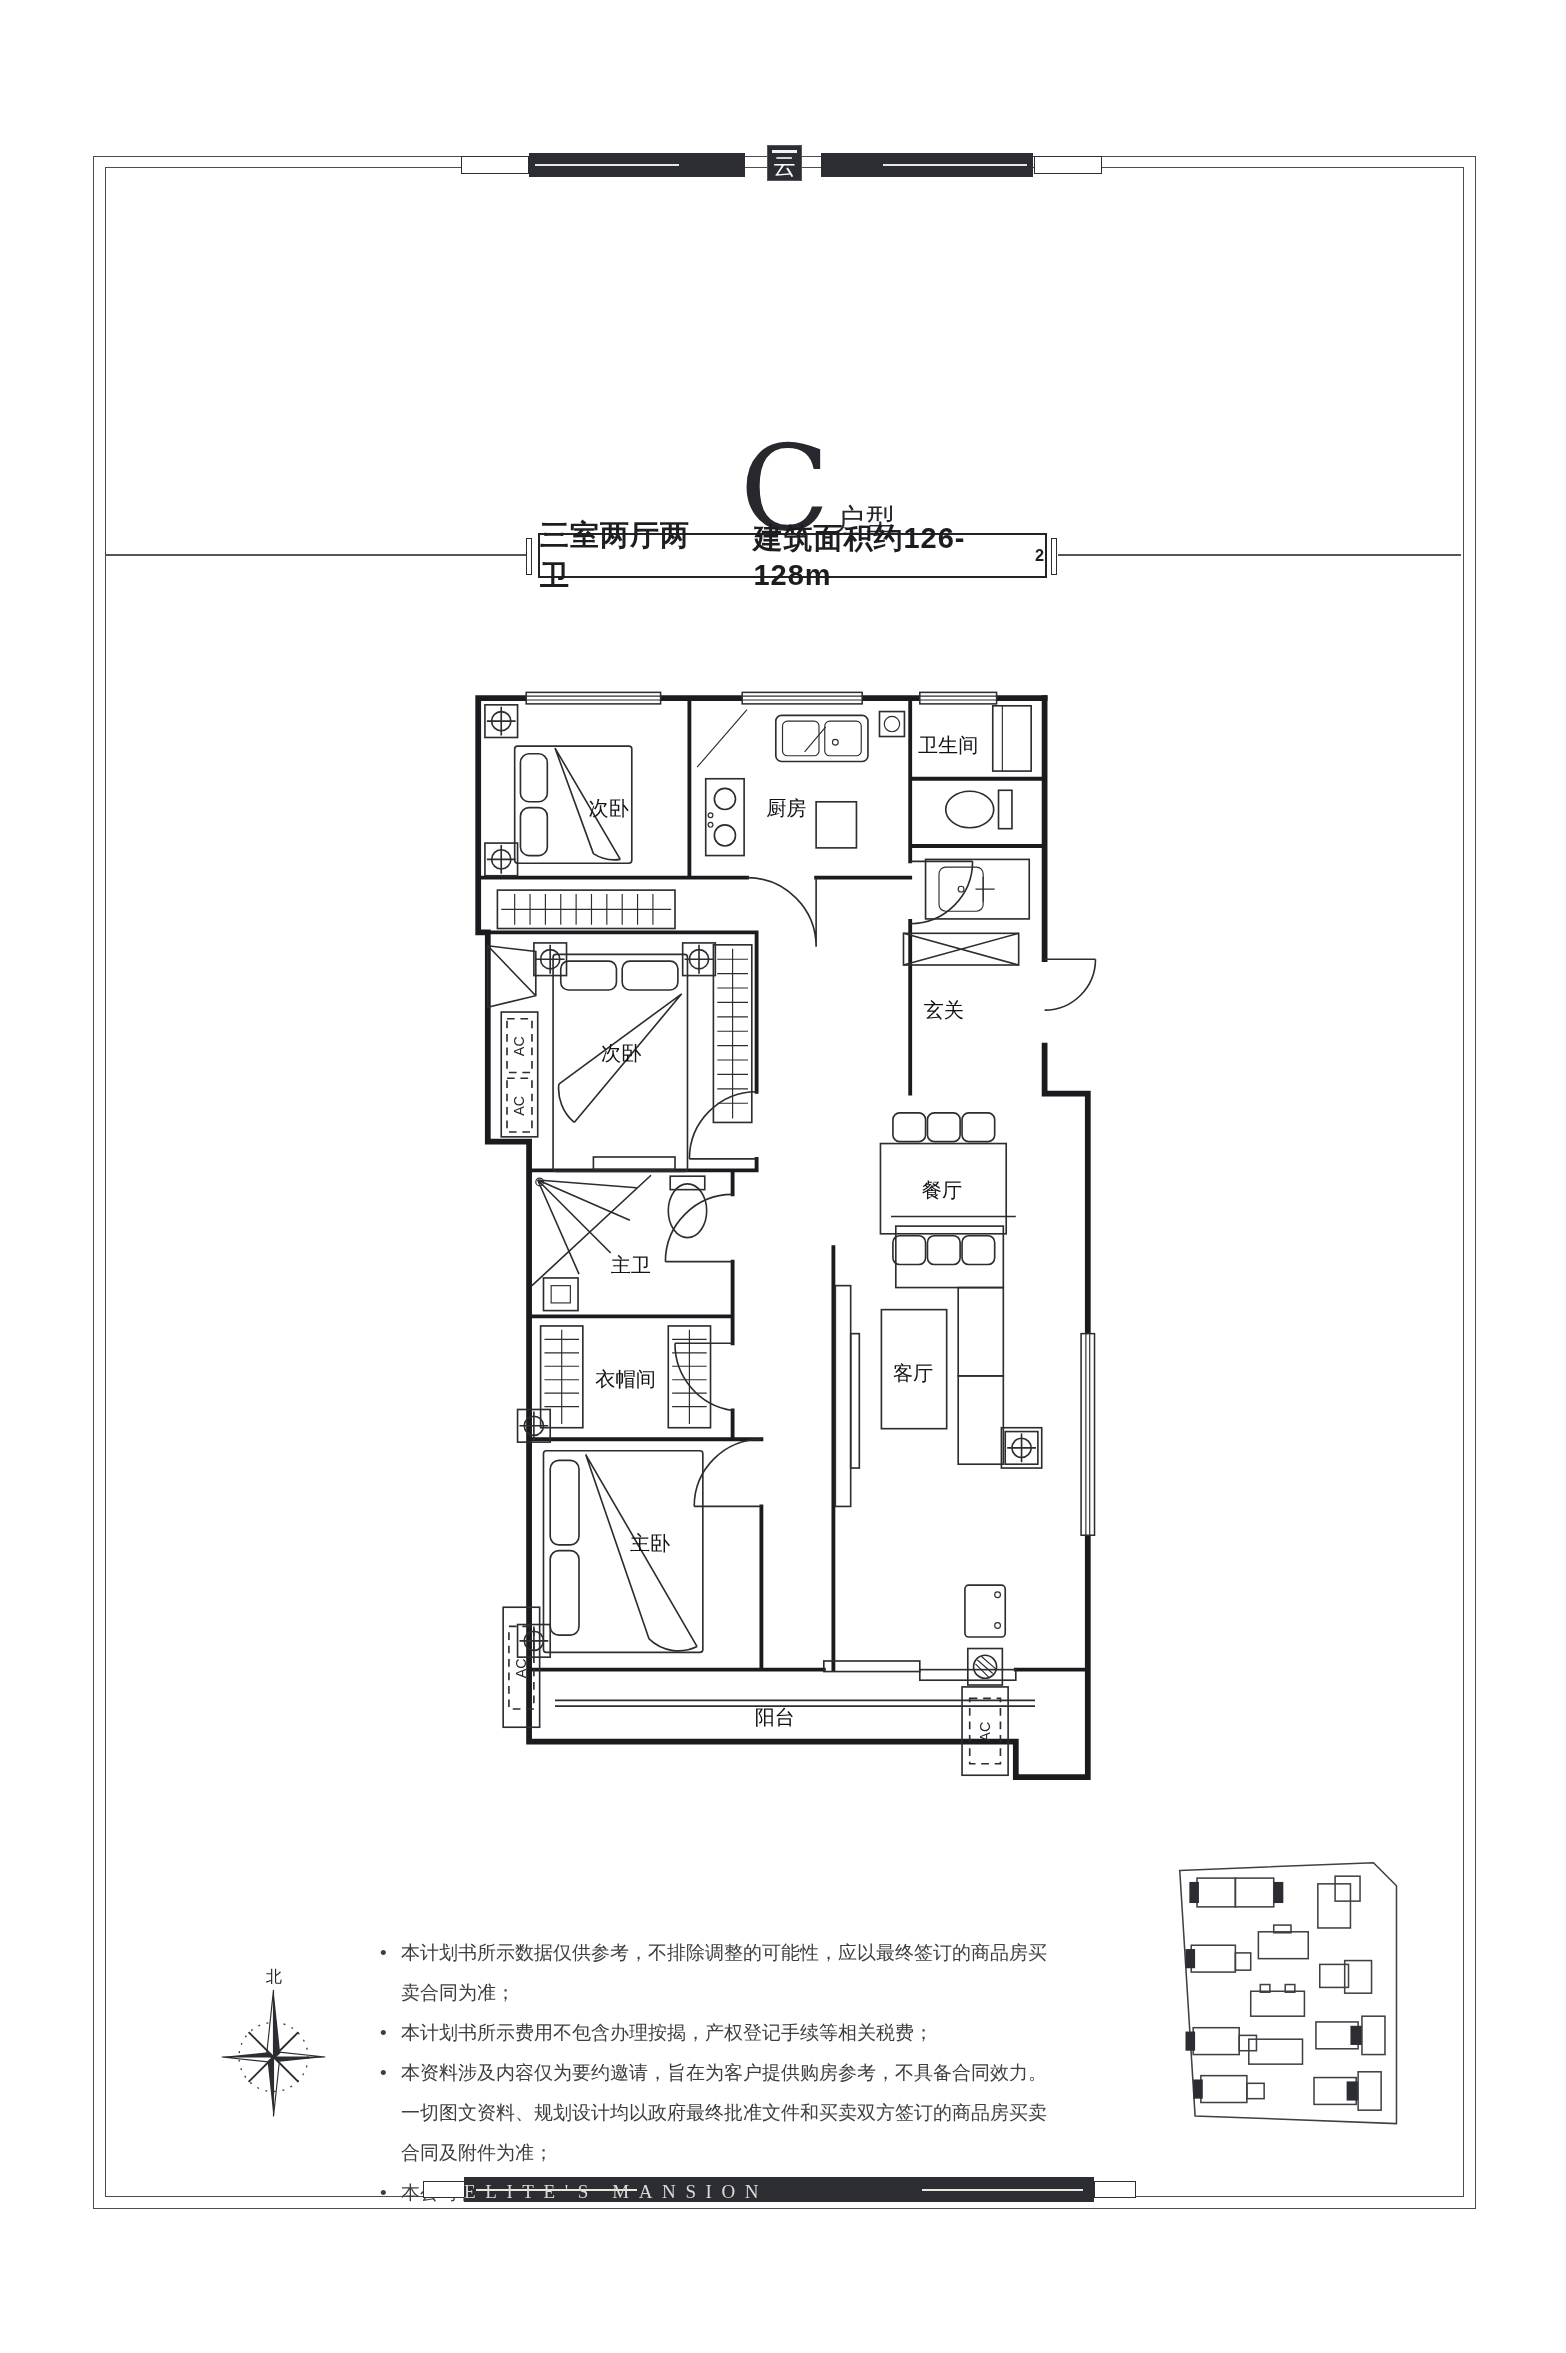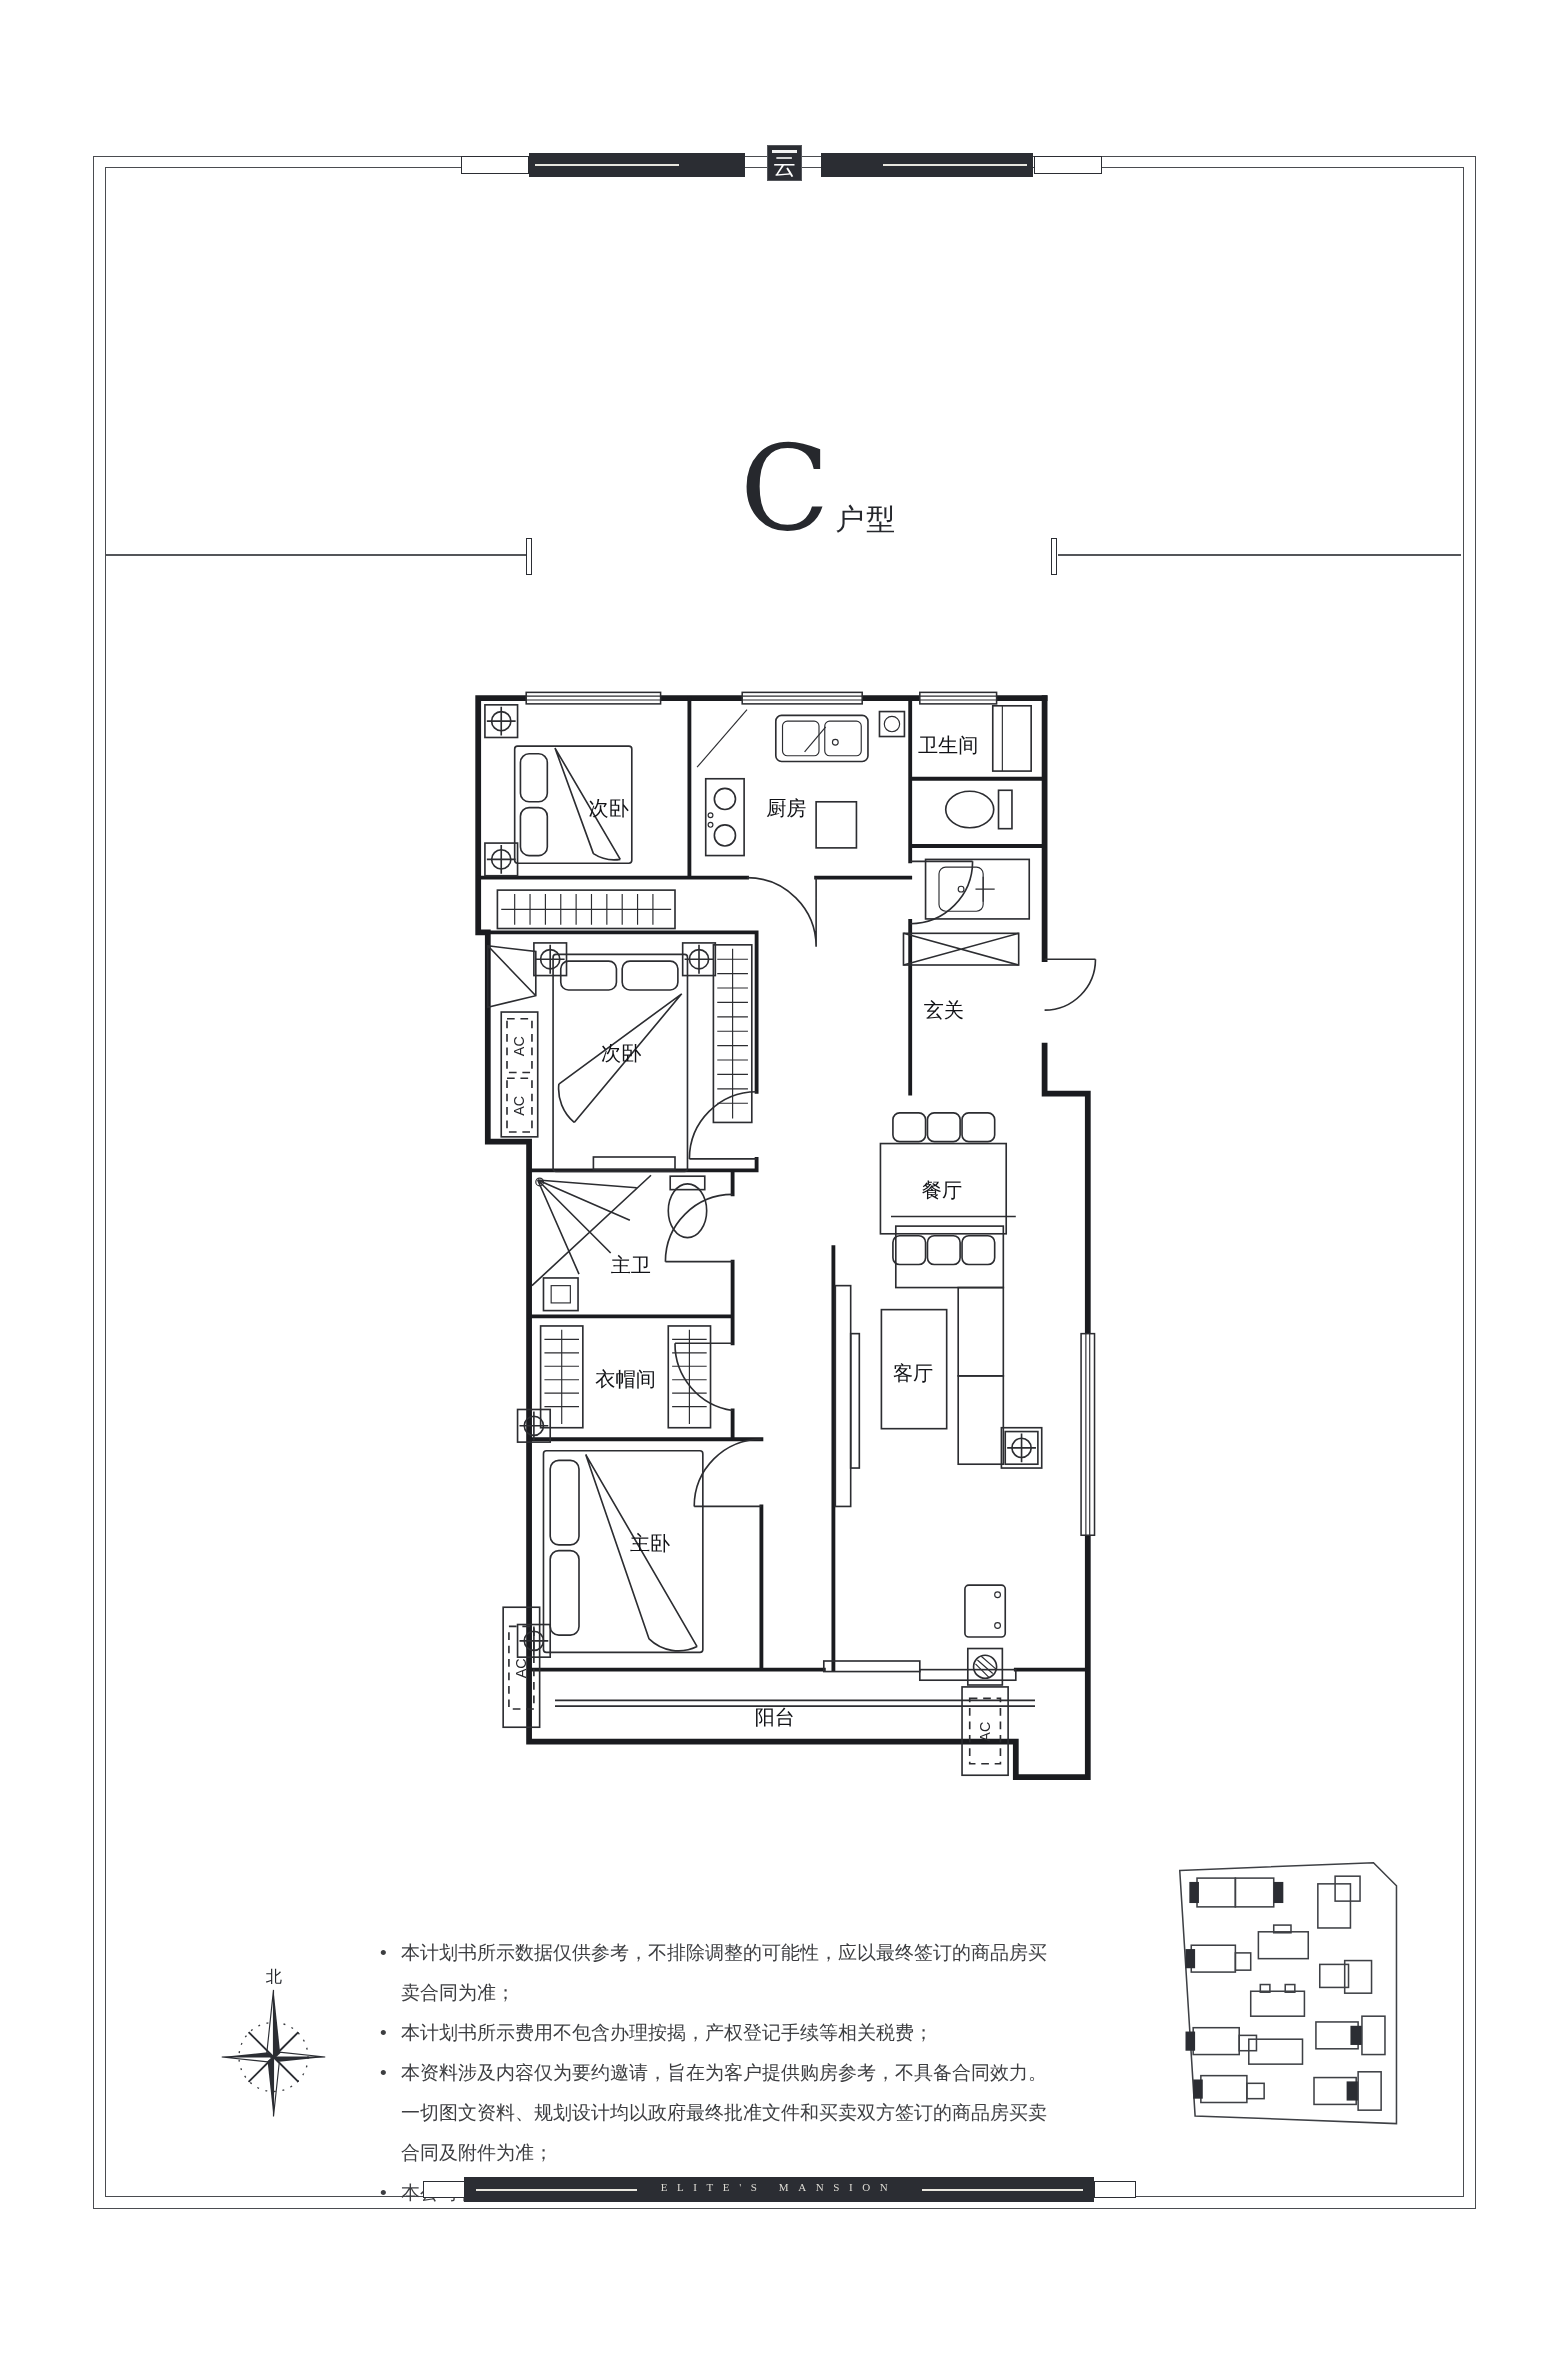--- a/index.html
+++ b/index.html
@@ -46,22 +46,22 @@
   
   .notes{position:absolute;left:378px;top:1933px;width:677px;}
   .notes ul{list-style:none;margin:0;padding:0;}
   .notes li{position:relative;padding-left:23px;font-size:19px;line-height:40px;color:#3d3e41;}
   .notes .bullet{position:absolute;left:1.9px;top:0;color:#3d3e41;}
   
   .siteplan{position:absolute;left:1174px;top:1857px;width:234px;height:284px;}
   .sp{stroke:#3e4045;stroke-width:1.6;fill:none;}
   .spd{fill:#2b2d33;stroke:none;}
   
-  .footer-text{position:absolute;left:0;right:0;top:3.8px;text-align:center;color:#dddbd4;
-               font-family:"Liberation Serif", serif;font-size:11px;letter-spacing:9.6px;}
+  .footer-text{position:absolute;left:0;right:0;top:3.8px;text-align:left;color:#dddbd4;
+               font-family:"Liberation Serif", serif;font-size:19px;letter-spacing:9.6px;}
 </style>
 </head>
 <body>
 
 <div id="page">
 
   <div class="frame" style="left:93px;top:156px;width:1381px;height:2051px;"></div>
   <div class="frame" style="left:105px;top:167px;width:1357px;height:2028px;"></div>
 
   <div>
@@ -81,20 +81,26 @@
 
   <div class="title-wrap">
     <span class="title-letter">C</span>
     <span class="title-suffix">户型</span>
   </div>
 
   <div class="rule" style="left:106px;width:420px;"></div>
   <div class="rule" style="left:1058px;width:403px;"></div>
   <div class="tick" style="left:526px;"></div>
   <div class="tick" style="left:1051px;"></div>
+  <div class="subtitle-box">
+    <span>三室两厅两卫</span>
+    <span class="gap"></span>
+    <span>建筑面积约126-128m</span>
+      <sup>2</sup>
+  </div>
 
   <div class="plan">
     <svg viewBox="0 0 700 1162">
       <defs>
         <g id="pivot">
           <rect x="-17" y="-17" width="34" height="34" class="thin"></rect>
           <circle r="10" class="thin"></circle>
           <path d="M-15,0 H15 M0,-15 V15" class="thin"></path>
         </g>
       </defs>

